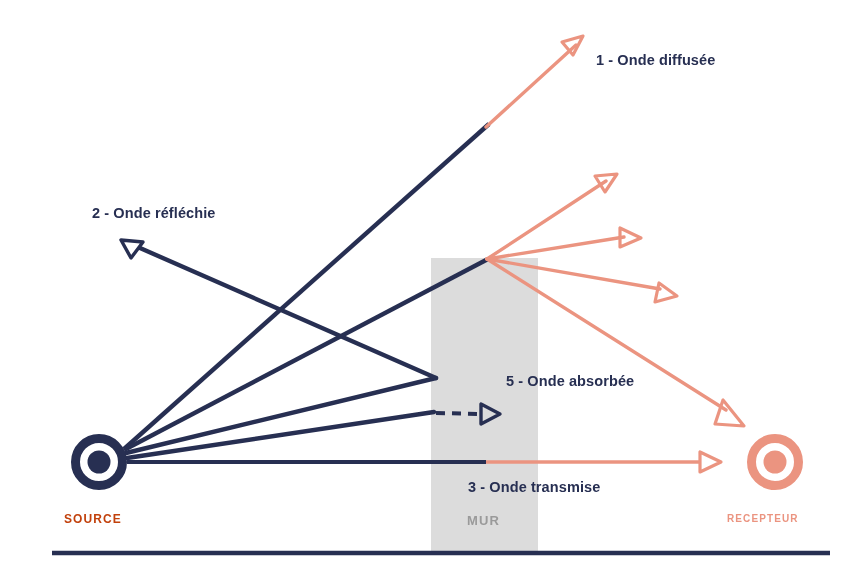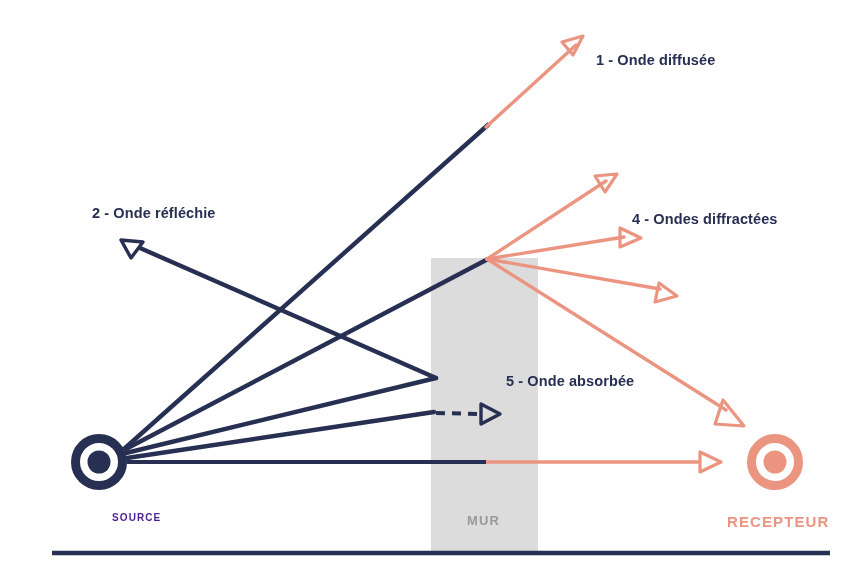--- a/index.html
+++ b/index.html
@@ -32,28 +32,27 @@
     font-family: "Liberation Sans", sans-serif;
     font-weight: bold;
     white-space: nowrap;
     letter-spacing: 0.1px;
   }
   .lbl-wave {
     color: #272F52;
     font-size: 14.5px;
   }
   .lbl-source {
-    color: #4c1d95;
-    font-size: 10px;
+    color: #c2410c;
+    font-size: 12px;
     letter-spacing: 1.1px;
-    margin-left: 48px;
   }
   .lbl-receptor {
     color: #EB9480;
-    font-size: 15px;
+    font-size: 10px;
     letter-spacing: 1.1px;
     text-align: center;
   }
   .lbl-wall {
     color: #9A9A9A;
     font-size: 13px;
     letter-spacing: 1.1px;
     text-align: center;
   }
   
@@ -125,24 +124,24 @@
       <circle cx="775" cy="462" r="11.5" fill="#EB9480"></circle>
     </g>
 
     <line x1="52" y1="553" x2="830" y2="553" stroke="#272F52" stroke-width="4.5" stroke-linecap="butt"></line>
   </svg>
 
   <div class="lbl lbl-wave" id="label-diffusee">1 - Onde diffusée</div>
 
   <div class="lbl lbl-wave" id="label-reflechie">2 - Onde réfléchie</div>
 
-  <div class="lbl lbl-wave" id="label-diffractees">4 - Ondes diffractées</div>
 
   <div class="lbl lbl-wave" id="label-absorbee">5 - Onde absorbée</div>
 
+  <div class="lbl lbl-wave" id="label-transmise">3 - Onde transmise</div>
 
   <div class="lbl lbl-source" id="label-source">SOURCE</div>
 
   <div class="lbl lbl-wall" id="label-mur">MUR</div>
 
   <div class="lbl lbl-receptor" id="label-recepteur">RECEPTEUR</div>
 
 </div>
 
 </body></html>

